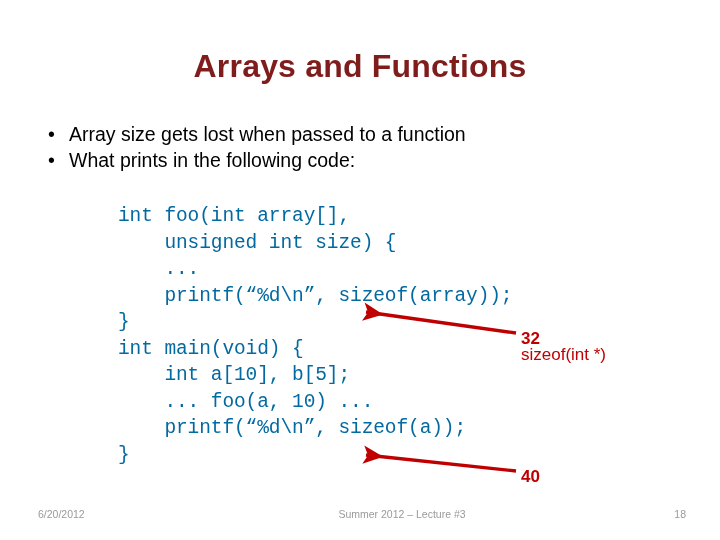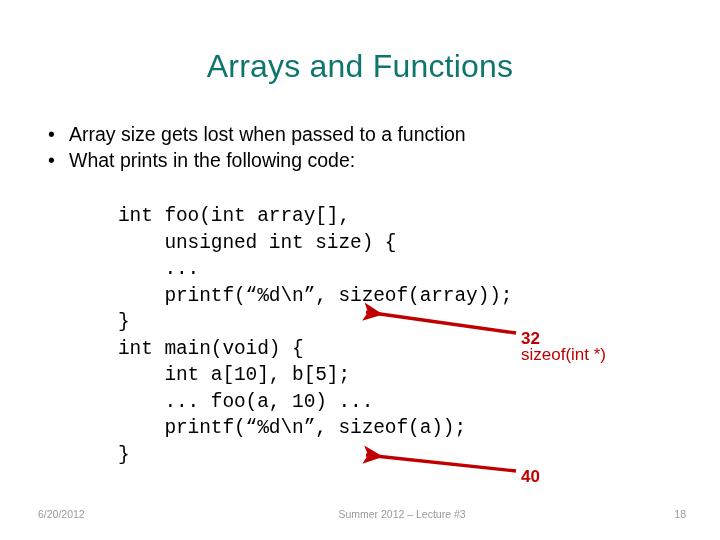--- a/index.html
+++ b/index.html
@@ -23,22 +23,22 @@
   }
 
   
   .slide-title {
     position: absolute;
     left: 36px;
     top: 48px;
     width: 648px;
     text-align: center;
     font-size: 32px;
-    font-weight: 400;
-    color: #0f766e;
+    font-weight: 700;
+    color: #7f1d1d;
     letter-spacing: 0.2px;
     line-height: 1.15;
     white-space: nowrap;
   }
 
   
   .bullet-list {
     position: absolute;
     left: 36px;
     top: 122px;
@@ -66,21 +66,21 @@
 
   
   .code-block {
     position: absolute;
     left: 118px;
     top: 203px;
     margin: 0;
     font-family: "Liberation Mono", "DejaVu Sans Mono", monospace;
     font-size: 19.5px;
     line-height: 26.5px;
-    color: #000000;
+    color: #0369a1;
     white-space: pre;
     letter-spacing: -0.1px;
   }
 
   
   .annotation-layer {
     position: absolute;
     left: 0; top: 0;
     width: 720px;
     height: 540px;

